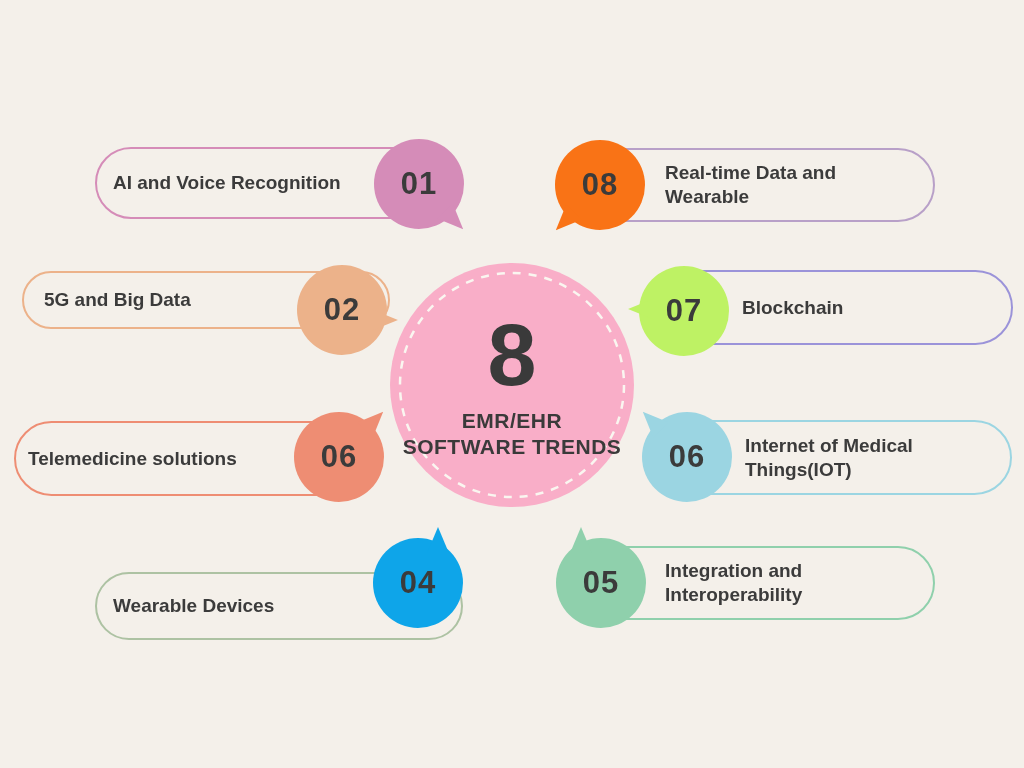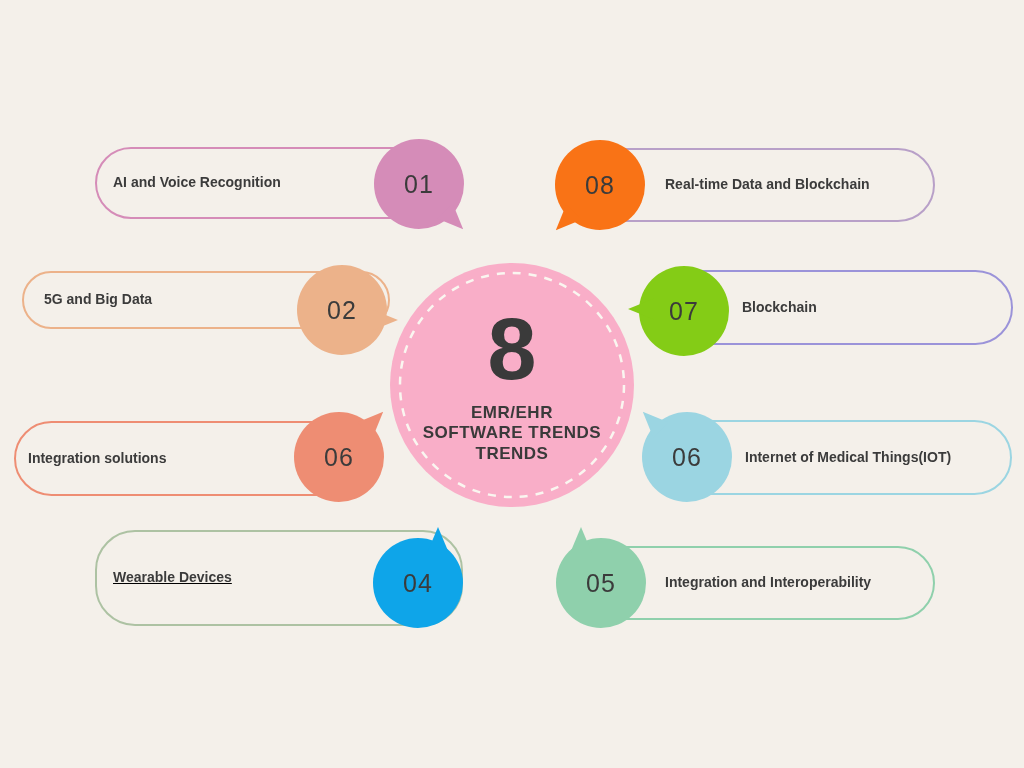--- a/index.html
+++ b/index.html
@@ -16,43 +16,43 @@
     display:flex; flex-direction:column; align-items:center; justify-content:center;
     text-align:center;
   }
   .ring { position:absolute; left:0; top:0; }
   .center-number {
     font-size:88px; font-weight:bold; color:#3a3a3a; line-height:0.95;
     position:relative; margin-top:2px;
   }
   .center-title {
     position:relative; margin-top:12px;
-    font-size:17px; font-weight:bold; color:#3a3a3a;
+    font-size:21px; font-weight:bold; color:#3a3a3a;
     letter-spacing:0.5px; line-height:1.22;
   }
 
   
   .pill {
     position:absolute; box-sizing:border-box;
     border:2.5px solid #999; border-radius:40px;
     display:flex; align-items:center;
     background:transparent;
   }
   .label {
-    font-weight:bold; font-size:14px; color:#3b3b3b; line-height:1.25;
+    font-weight:bold; font-size:19px; color:#3b3b3b; line-height:1.25;
   }
   .item5 .label, .item6 .label, .item8 .label { max-width:250px; }
 
   
   .bubble {
     position:absolute; width:90px; height:90px; border-radius:50%;
     display:flex; align-items:center; justify-content:center;
   }
   .num {
-    position:relative; font-weight:normal; font-size:25px; color:#3b3b3b;
+    position:relative; font-weight:bold; font-size:31px; color:#3b3b3b;
     letter-spacing:1px;
   }
   .tail {
     position:absolute; width:26px; height:26px; background-color:inherit;
   }
   .tail-e  { clip-path:polygon(0 10%, 100% 50%, 0 90%);  right:-11px; top:42px; }
   .tail-w  { clip-path:polygon(100% 10%, 0 50%, 100% 90%); left:-11px; top:30px; }
   .tail-n  { clip-path:polygon(8% 100%, 50% 0, 92% 100%); top:-11px; }
   .tail-n-right { left:52px; }
   .tail-n-left  { left:12px; }
@@ -64,21 +64,21 @@
   
   .item1 .pill { left:95px;  top:147px; width:368px; height:72px; padding-left:16px; }
   .item1 .bubble { left:374px; top:139px; }
 
   .item2 .pill { left:22px;  top:271px; width:368px; height:58px; padding-left:20px; }
   .item2 .bubble { left:297px; top:265px; }
 
   .item3 .pill { left:14px;  top:421px; width:368px; height:75px; padding-left:12px; }
   .item3 .bubble { left:294px; top:412px; }
 
-  .item4 .pill { left:95px;  top:530px; width:368px; height:96px; padding-left:16px;text-decoration:underline; }
+  .item4 .pill { left:95px;  top:572px; width:368px; height:68px; padding-left:16px; }
   .item4 .bubble { left:373px; top:538px; }
 
   .item5 .pill { left:563px; top:546px; width:372px; height:74px; padding-left:100px; }
   .item5 .bubble { left:556px; top:538px; }
 
   .item6 .pill { left:645px; top:420px; width:367px; height:75px; padding-left:98px; }
   .item6 .bubble { left:642px; top:412px; }
 
   .item7 .pill { left:645px; top:270px; width:368px; height:75px; padding-left:95px; }
   .item7 .bubble { left:639px; top:266px; }
@@ -92,21 +92,20 @@
 <div class="canvas">
 
   <div class="center-circle" style="background-color: rgb(249, 174, 200);">
     <svg class="ring" width="244" height="244">
       <circle cx="122" cy="122" r="112" fill="none" stroke-width="2.5" stroke-dasharray="8 8" stroke="#faf6f0"></circle>
     </svg>
     <div class="center-number">8</div>
     <div class="center-title">
       <div>EMR/EHR</div>
       <div>SOFTWARE TRENDS</div>
-      <div>TRENDS</div>
     </div>
   </div>
 
   <div class="item item1">
     <div class="pill" style="border-color: rgb(213, 140, 184);">
       <div class="label">AI and Voice Recognition</div>
     </div>
     <div class="bubble" style="background-color: rgb(213, 140, 184);">
       <div class="tail tail-se"></div>
       <div class="num">01</div>
@@ -118,21 +117,21 @@
       <div class="label">5G and Big Data</div>
     </div>
     <div class="bubble" style="background-color: rgb(236, 178, 138); text-align: right;">
       <div class="tail tail-e"></div>
       <div class="num">02</div>
     </div>
   </div>
 
   <div class="item item3">
     <div class="pill" style="border-color: rgb(238, 141, 115);">
-      <div class="label">Integration solutions</div>
+      <div class="label">Telemedicine solutions</div>
     </div>
     <div class="bubble" style="background-color: rgb(238, 141, 115);">
       <div class="tail tail-ne"></div>
       <div class="num">06</div>
     </div>
   </div>
 
   <div class="item item4">
     <div class="pill" style="border-color: rgb(173, 194, 163);">
       <div class="label">Wearable Devices</div>
@@ -160,29 +159,29 @@
     <div class="bubble" style="background-color: rgb(155, 213, 226);">
       <div class="tail tail-nw"></div>
       <div class="num">06</div>
     </div>
   </div>
 
   <div class="item item7">
     <div class="pill" style="border-color: rgb(155, 147, 217);">
       <div class="label">Blockchain</div>
     </div>
-    <div class="bubble" style="background-color: #84cc16;">
+    <div class="bubble" style="background-color: #bef264;">
       <div class="tail tail-w"></div>
       <div class="num">07</div>
     </div>
   </div>
 
   <div class="item item8">
     <div class="pill" style="border-color: rgb(184, 160, 200);">
-      <div class="label">Real-time Data and Blockchain</div>
+      <div class="label">Real-time Data and Wearable</div>
     </div>
     <div class="bubble" style="background-color: #f97316;">
       <div class="tail tail-sw"></div>
       <div class="num">08</div>
     </div>
   </div>
 
 </div>
 
 </body></html>

